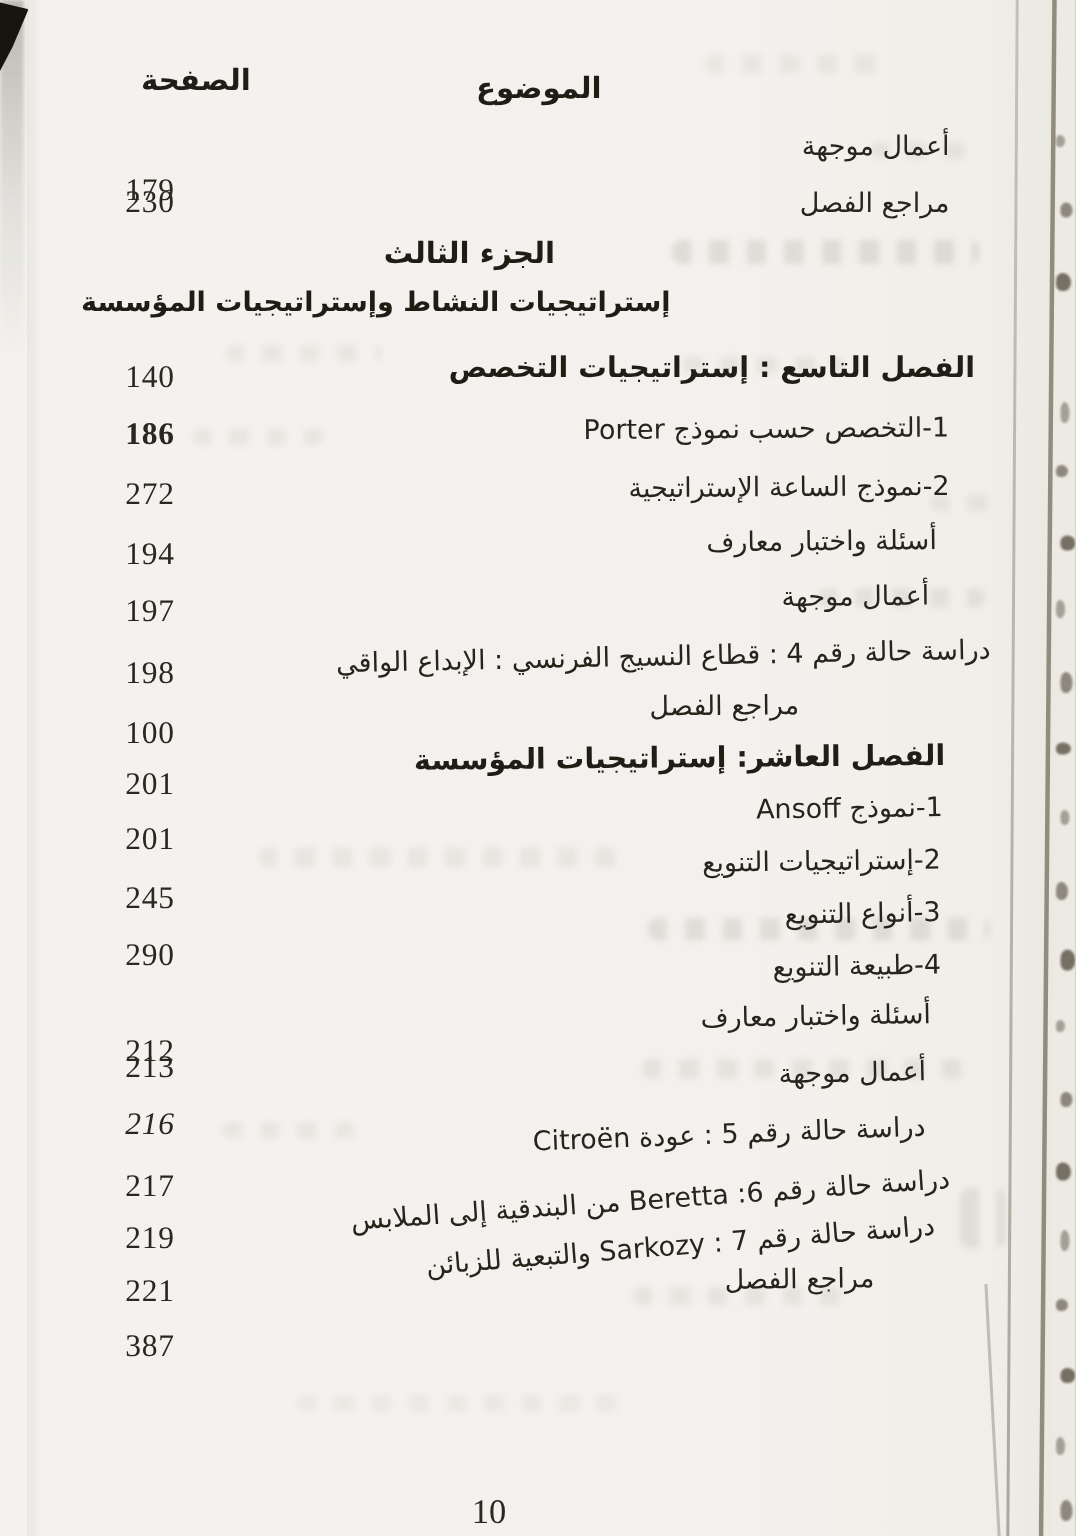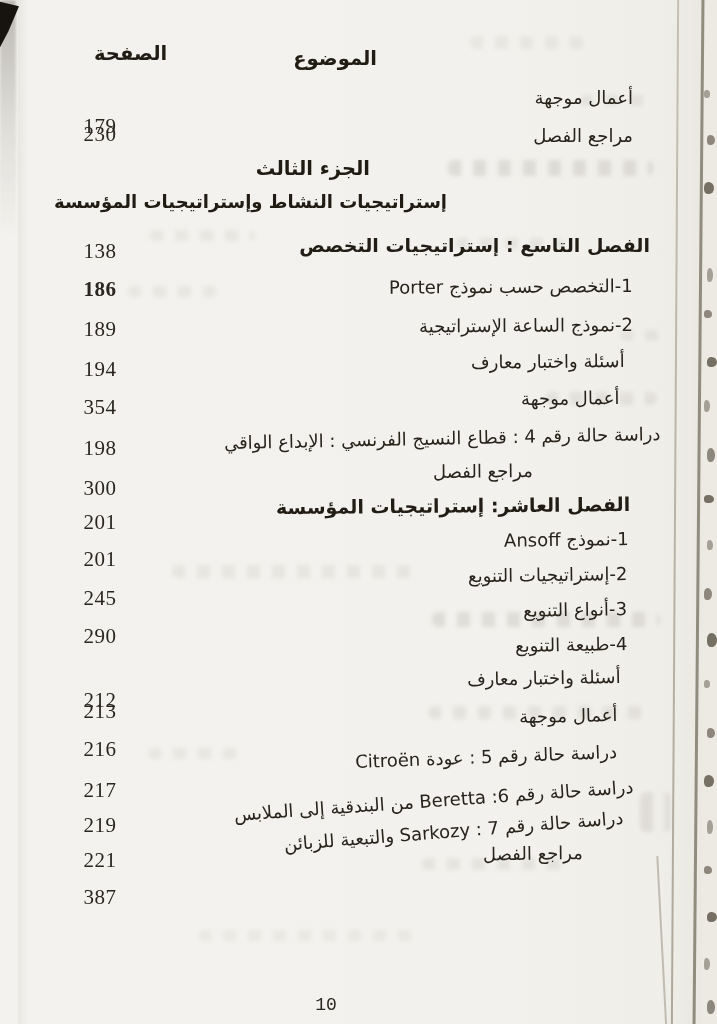--- a/index.html
+++ b/index.html
@@ -48,21 +48,21 @@
     position:absolute;direction:rtl;white-space:nowrap;
     font-size:18px;color:#28231b;transform-origin:right center;
     line-height:1.3;
   }
   .topic.bold{font-weight:bold;font-size:19px;color:#211c14;}
   .topic.part-hd{font-weight:bold;font-size:19.5px;color:#201b13;}
   .topic.part-sub{font-weight:bold;font-size:18px;color:#201b13;}
   .col-header{position:absolute;direction:rtl;font-weight:bold;font-size:19.5px;color:#211c14;}
   .footer-num{
     position:absolute;top:995px;left:306px;width:40px;text-align:center;
-    font-family:Liberation Mono, monospace;font-size:18px;color:#2b2720;
+    font-family:Liberation Serif, serif;font-size:23px;color:#2b2720;
   }
 </style>
 </head>
 <body>
 
 <div class="page">
 
   <div class="corner-shadow"></div>
   <div class="corner-mark"></div>
   <div class="left-crease"></div>
@@ -104,56 +104,56 @@
       <div class="ghost" style="left: 172px; top: 565px; width: 250px; height: 13px; opacity: 0.15;"></div>
       <div class="ghost" style="left: 432px; top: 612px; width: 228px; height: 15px; opacity: 0.25;"></div>
       <div class="ghost" style="left: 428px; top: 706px; width: 218px; height: 13px; opacity: 0.19;"></div>
       <div class="ghost" style="left: 148px; top: 748px; width: 90px; height: 11px; opacity: 0.14;"></div>
       <div class="ghost" style="left: 640px; top: 792px; width: 30px; height: 40px; opacity: 0.22;"></div>
       <div class="ghost" style="left: 422px; top: 858px; width: 142px; height: 12px; opacity: 0.17;"></div>
       <div class="ghost" style="left: 198px; top: 930px; width: 220px; height: 11px; opacity: 0.11;"></div>
     </div>
 
   <div class="col-header" style="left:94px;top:42px;">الصفحة</div>
-  <div class="col-header" style="right:340px;top:47px;">الموضوع</div>
+  <div class="col-header" style="right:316px;top:47px;">الموضوع</div>
 
   <div id="toc-rows">
       <div class="num" style="top: 84px; margin-top: 30px;">179</div>
       <div class="topic" style="top: 86px; right: 84px;">أعمال موجهة</div>
       <div class="num" style="top: 122px;">230</div>
       <div class="topic" style="top: 124px; right: 84px;">مراجع الفصل</div>
       <div class="topic part-hd" style="top: 156px; right: 347px;">الجزء الثالث</div>
       <div class="topic part-sub" style="top: 190px; right: 270px;">إستراتيجيات النشاط وإستراتيجيات المؤسسة</div>
-      <div class="num" style="top: 239px;">138</div>
+      <div class="num" style="top: 239px;">140</div>
       <div class="topic bold" style="top: 233px; right: 67px;">الفصل التاسع : إستراتيجيات التخصص</div>
       <div class="num" style="top: 277px; font-weight: bold;">186</div>
       <div class="topic" style="top: 274px; right: 84px; transform: rotate(-0.4deg);">1-التخصص حسب نموذج Porter</div>
-      <div class="num" style="top: 317px;">189</div>
+      <div class="num" style="top: 317px;">272</div>
       <div class="topic" style="top: 313px; right: 84px; transform: rotate(-0.4deg);">2-نموذج الساعة الإستراتيجية</div>
       <div class="num" style="top: 357px;">194</div>
       <div class="topic" style="top: 349px; right: 92px; transform: rotate(-0.6deg);">أسئلة واختبار معارف</div>
-      <div class="num" style="top: 395px;">354</div>
+      <div class="num" style="top: 395px;">197</div>
       <div class="topic" style="top: 386px; right: 98px; transform: rotate(-0.6deg);">أعمال موجهة</div>
       <div class="num" style="top: 436px;">198</div>
       <div class="topic" style="top: 422px; right: 57px; transform: rotate(-1.2deg);">دراسة حالة رقم 4 : قطاع النسيج الفرنسي : الإبداع الواقي</div>
-      <div class="num" style="top: 476px;">300</div>
+      <div class="num" style="top: 476px;">100</div>
       <div class="topic" style="top: 459px; right: 184px; transform: rotate(-0.6deg);">مراجع الفصل</div>
       <div class="num" style="top: 510px;">201</div>
       <div class="topic bold" style="top: 492px; right: 87px; transform: rotate(-0.5deg);">الفصل العاشر: إستراتيجيات المؤسسة</div>
       <div class="num" style="top: 547px;">201</div>
       <div class="topic" style="top: 527px; right: 88px; transform: rotate(-0.8deg);">1-نموذج Ansoff</div>
       <div class="num" style="top: 586px;">245</div>
       <div class="topic" style="top: 562px; right: 90px; transform: rotate(-0.8deg);">2-إستراتيجيات التنويع</div>
       <div class="num" style="top: 624px;">290</div>
       <div class="topic" style="top: 597px; right: 90px; transform: rotate(-1deg);">3-أنواع التنويع</div>
       <div class="num" style="top: 688px;">212</div>
       <div class="topic" style="top: 632px; right: 90px; transform: rotate(-1deg);">4-طبيعة التنويع</div>
       <div class="num" style="top: 699px;">213</div>
       <div class="topic" style="top: 665px; right: 96px; transform: rotate(-1deg);">أسئلة واختبار معارف</div>
-      <div class="num" style="top: 737px;">216</div>
+      <div class="num" style="top: 737px; font-style: italic;">216</div>
       <div class="topic" style="top: 703px; right: 100px; transform: rotate(-1.2deg);">أعمال موجهة</div>
       <div class="num" style="top: 778px;">217</div>
       <div class="topic" style="top: 740px; right: 100px; transform: rotate(-2.2deg);">دراسة حالة رقم 5 : عودة Citroën</div>
       <div class="num" style="top: 813px;">219</div>
       <div class="topic" style="top: 775px; right: 84px; transform: rotate(-4deg);">دراسة حالة رقم 6: Beretta من البندقية إلى الملابس</div>
       <div class="num" style="top: 848px;">221</div>
       <div class="topic" style="top: 806px; right: 94px; transform: rotate(-4.5deg);">دراسة حالة رقم 7 : Sarkozy والتبعية للزبائن</div>
       <div class="num" style="top: 885px;">387</div>
       <div class="topic" style="top: 841px; right: 134px; transform: rotate(-0.8deg);">مراجع الفصل</div>
     </div>

